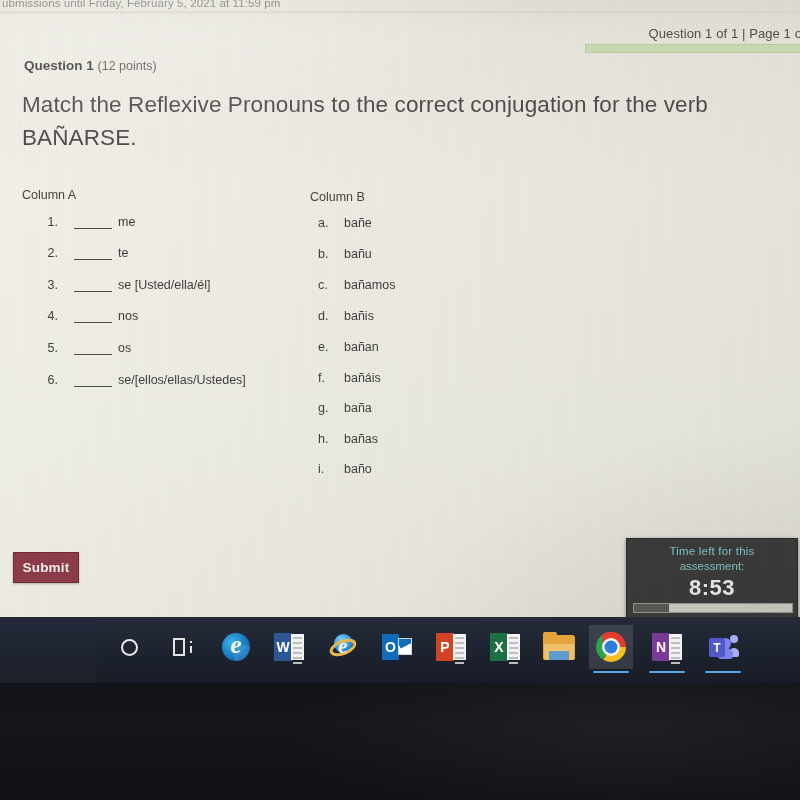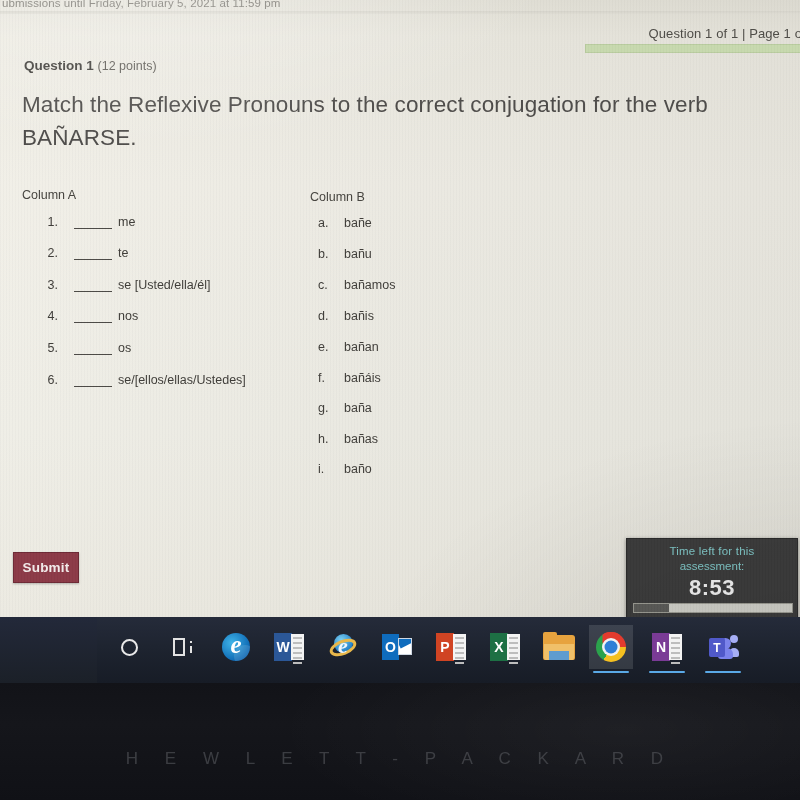--- a/index.html
+++ b/index.html
@@ -514,15 +514,14 @@
           <span class="p1"></span>
         <span class="body2"></span>
           <span class="body1"></span>
         <span class="tsq">T</span>
       </span>
       <span class="under"></span>
     </div>
   </div>
 
   <div class="bezel"></div>
-  <div class="brand">H E W L E T T - P A C K A R D</div>
 
 </div>
 
 </body></html>

